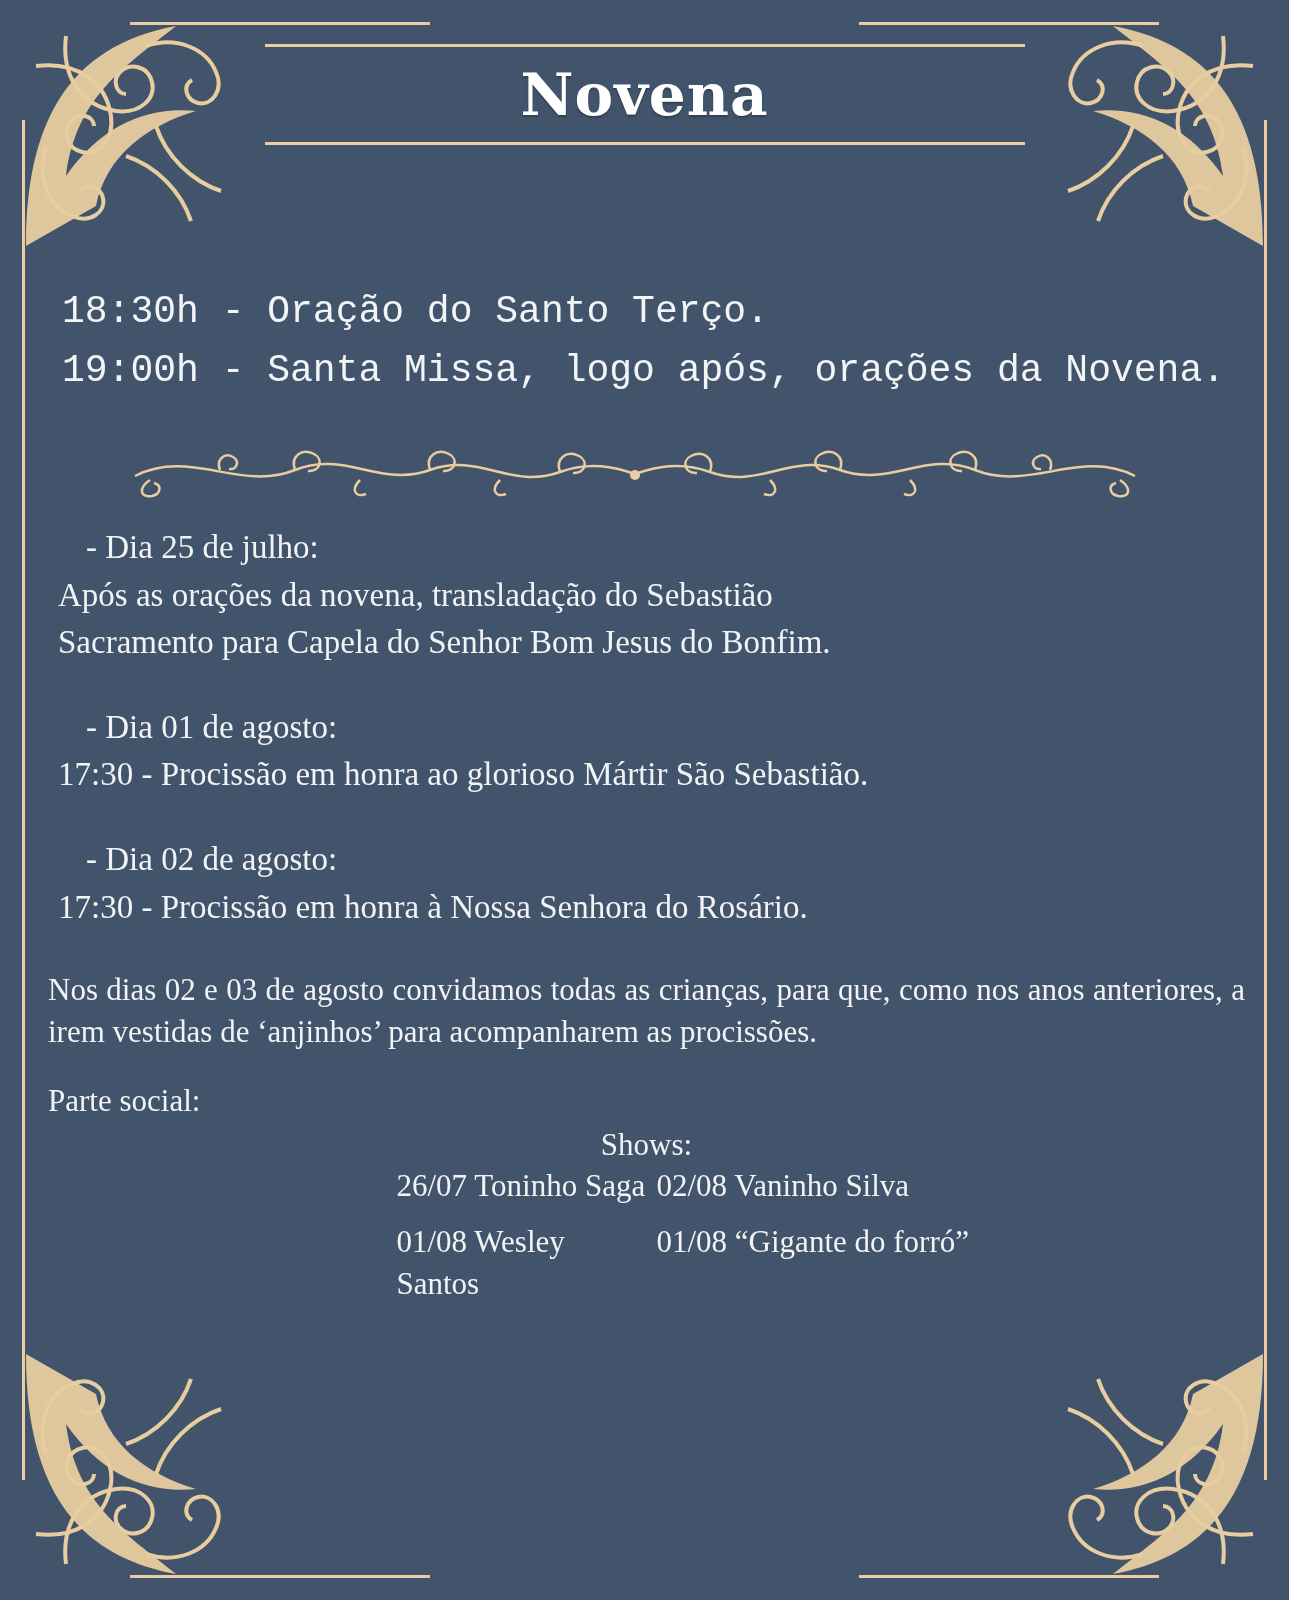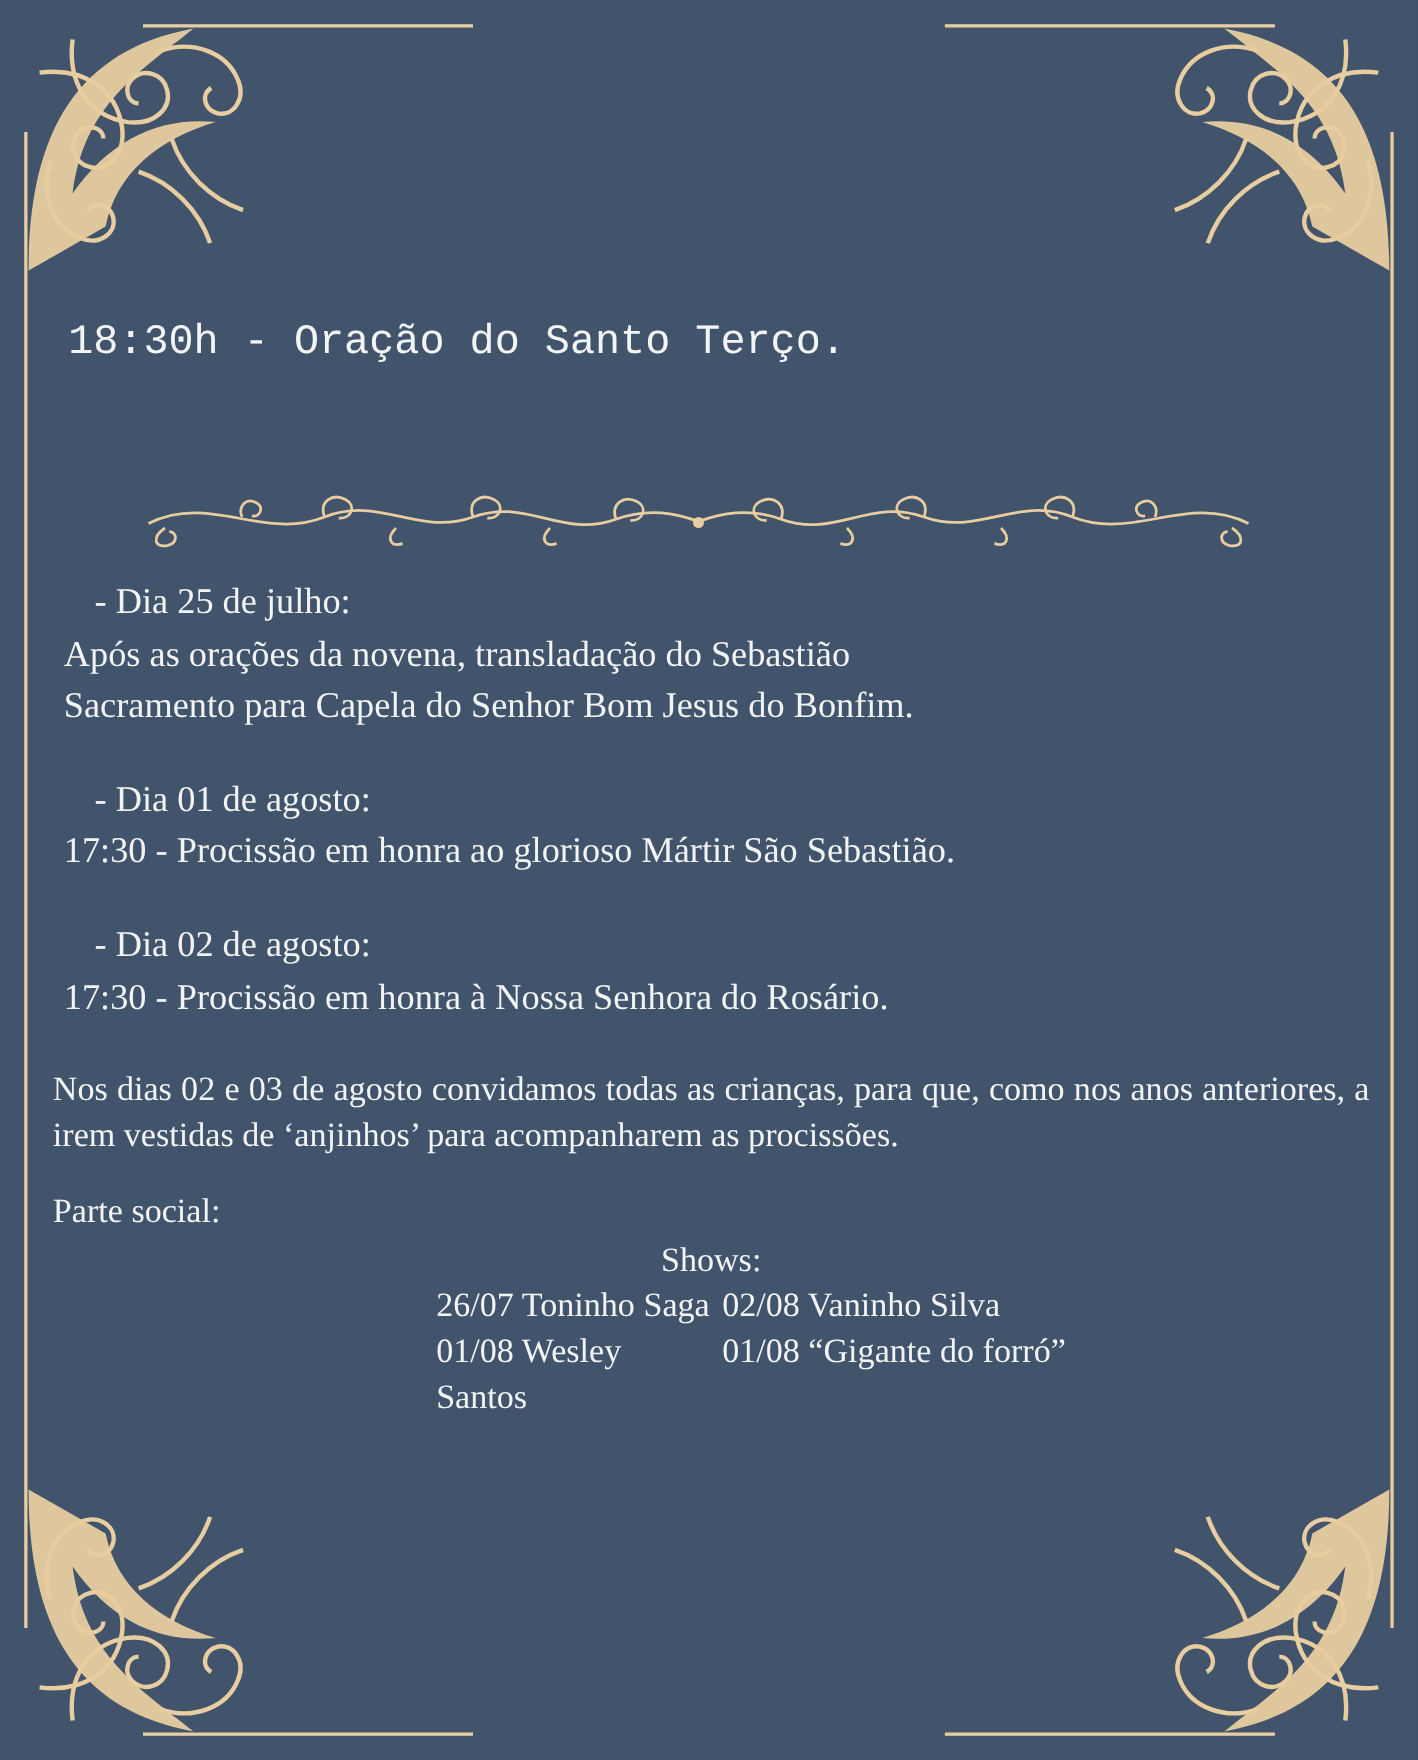--- a/index.html
+++ b/index.html
@@ -143,21 +143,21 @@
   .shows-title {
     text-align: center;
     font-size: 31px;
     margin-top: 6px;
   }
   .shows-grid {
     margin: 2px auto 0;
     width: 840px;
     display: grid;
     grid-template-columns: 420px 420px;
-    row-gap: 0;
+    row-gap: 14px;
     font-size: 31px;
     line-height: 1.35;
   }
   .shows-grid div { padding-left: 170px; }
   .shows-grid div.col2 { padding-left: 10px; }
 </style>
 </head>
 <body>
 
 <div class="poster">
@@ -207,24 +207,30 @@
       <path d="M20 240 C20 120 60 40 170 20 C120 60 70 90 60 170 C95 120 140 100 190 105 C140 120 100 150 90 200 Z" fill="currentColor" stroke="none" opacity="0.95"></path>
       <path d="M30 60 C70 55 100 75 105 110 C108 135 92 150 76 146 C60 142 56 124 66 114 C74 106 88 110 88 120"></path>
       <path d="M60 30 C55 70 75 100 110 105 C135 108 150 92 146 76 C142 60 124 56 114 66 C106 74 110 88 120 88"></path>
       <path d="M140 40 C170 30 200 42 210 66 C218 84 206 100 192 97 C180 94 176 80 186 74"></path>
       <path d="M40 140 C30 170 42 200 66 210 C84 218 100 206 97 192 C94 180 80 176 74 186"></path>
       <path d="M120 150 C150 160 175 185 185 215"></path>
       <path d="M150 120 C160 150 185 175 215 185"></path>
     </svg>
   </div>
 
+  <div class="header">
+    <div class="rule top"></div>
+    <div class="title">Novena</div>
+    <div class="rule bottom"></div>
+  </div>
 
 
   <div class="times">
     <div class="line">18:30h - Oração do Santo Terço.</div>
+    <div class="line">19:00h - Santa Missa, logo após, orações da Novena.</div>
   </div>
 
   <div class="divider">
     <svg viewBox="0 0 1030 60" fill="none" stroke="currentColor" stroke-width="2.5">
       <path d="M15 36 C70 8 120 52 175 30 C225 10 260 48 310 30 C360 12 390 50 440 32 C470 21 495 27 515 34"></path>
       <path d="M1015 36 C960 8 910 52 855 30 C805 10 770 48 720 30 C670 12 640 50 590 32 C560 21 535 27 515 34"></path>
       <path d="M175 30 C170 16 182 8 194 14 C204 19 200 32 188 31"></path>
       <path d="M310 30 C305 16 317 8 329 14 C339 19 335 32 323 31"></path>
       <path d="M440 32 C435 18 447 10 459 16 C469 21 465 34 453 33"></path>
       <path d="M855 30 C860 16 848 8 836 14 C826 19 830 32 842 31"></path>

